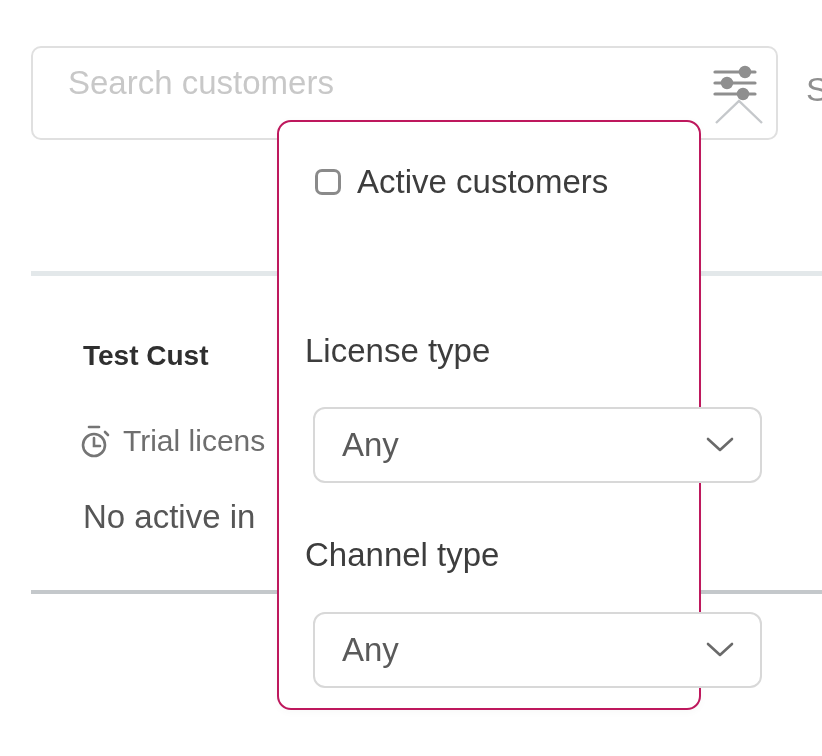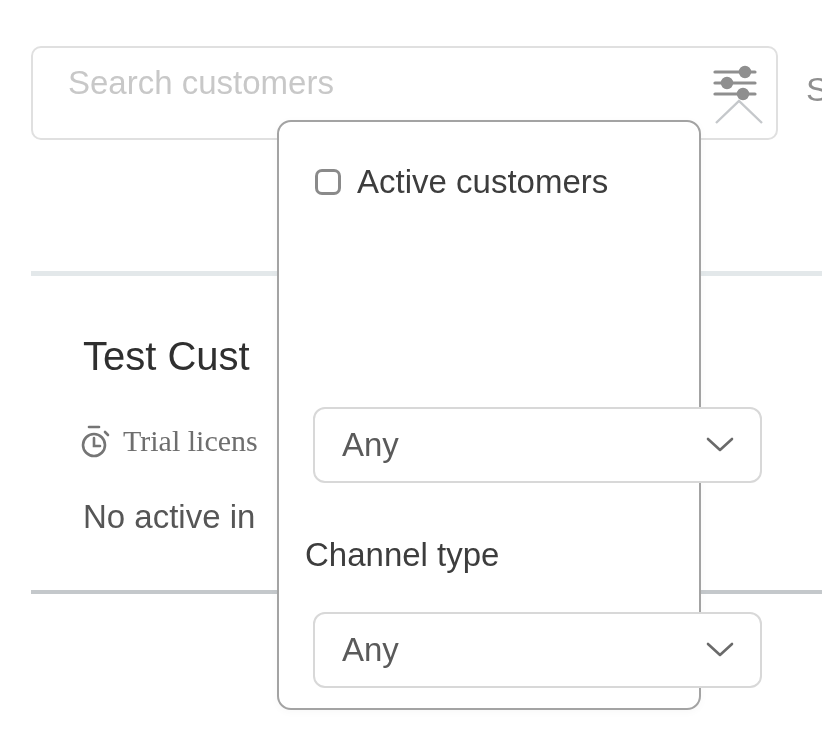--- a/index.html
+++ b/index.html
@@ -8,27 +8,26 @@
     font-family:"Liberation Sans", sans-serif;overflow:hidden;
   }
   
   .divider{position:absolute;left:31px;right:0;z-index:1;}
   .divider-top{top:271px;height:5px;background:#e3e8ea;}
   .divider-bottom{top:590px;height:4px;background:#c4c8cb;}
 
   
   .card{position:absolute;z-index:1;}
   .customer-name{
-    position:absolute;left:83px;top:334px;font-size:40px;font-weight:normal;
+    position:absolute;left:83px;top:334px;font-size:28px;font-weight:bold;
     color:#2f2f2f;white-space:nowrap;line-height:44px;text-align:center;
   }
   .license-row{
     position:absolute;left:80px;top:422px;display:flex;align-items:center;
     white-space:nowrap;
-    font-family:Liberation Serif, serif;
   }
   .license-row svg{flex:0 0 auto;margin-right:11px;}
   .license-text{font-size:30px;color:#6e6e6e;}
   .status-text{
     position:absolute;left:83px;top:498px;font-size:33px;color:#565656;
     white-space:nowrap;
   }
 
   
   .search-box{
@@ -48,21 +47,21 @@
     align-items:center;justify-content:center;
   }
   .right-partial{
     position:absolute;left:806px;top:70px;font-size:34px;color:#8f8f8f;
     white-space:nowrap;z-index:2;
   }
 
   
   .popover{
     position:absolute;left:277px;top:120px;width:424px;height:590px;
-    background:#ffffff;border:2px solid #a3a3a3;border-radius:14px;
+    background:#ffffff;border:2px solid #be185d;border-radius:14px;
     box-sizing:border-box;z-index:3;box-shadow:0 2px 8px rgba(0,0,0,0.03);
   }
   .caret{position:absolute;left:436px;top:-23px;width:48px;height:25px;}
   .check-row{
     position:absolute;left:36px;display:flex;align-items:center;cursor:pointer;
   }
   .check-row.row-0{top:41px;}
   .check-row.row-1{top:118px;}
   .checkbox{
     width:26px;height:26px;border:3px solid #8a8a8a;border-radius:7px;
@@ -131,20 +130,21 @@
       <polygon points="1,25 24,2 47,25" fill="#ffffff"></polygon>
       <polyline points="1,24 24,2 47,24" fill="none" stroke="#c5c8cb" stroke-width="2.4"></polyline>
     </svg>
 
     <div class="check-row row-0">
       <span class="checkbox"></span>
       <span class="check-label">Active customers</span>
     </div>
 
 
+    <div class="field-label label-0">License type</div>
     <div class="select select-0">
       <span class="select-value">Any</span>
       <svg class="select-chevron" width="28" height="16" viewBox="0 0 28 16">
         <polyline points="2,2 14,13 26,2" fill="none" stroke="#6a6a6a" stroke-width="2.6" stroke-linecap="round" stroke-linejoin="round"></polyline>
       </svg>
     </div>
 
     <div class="field-label label-1">Channel type</div>
     <div class="select select-1">
       <span class="select-value">Any</span>

